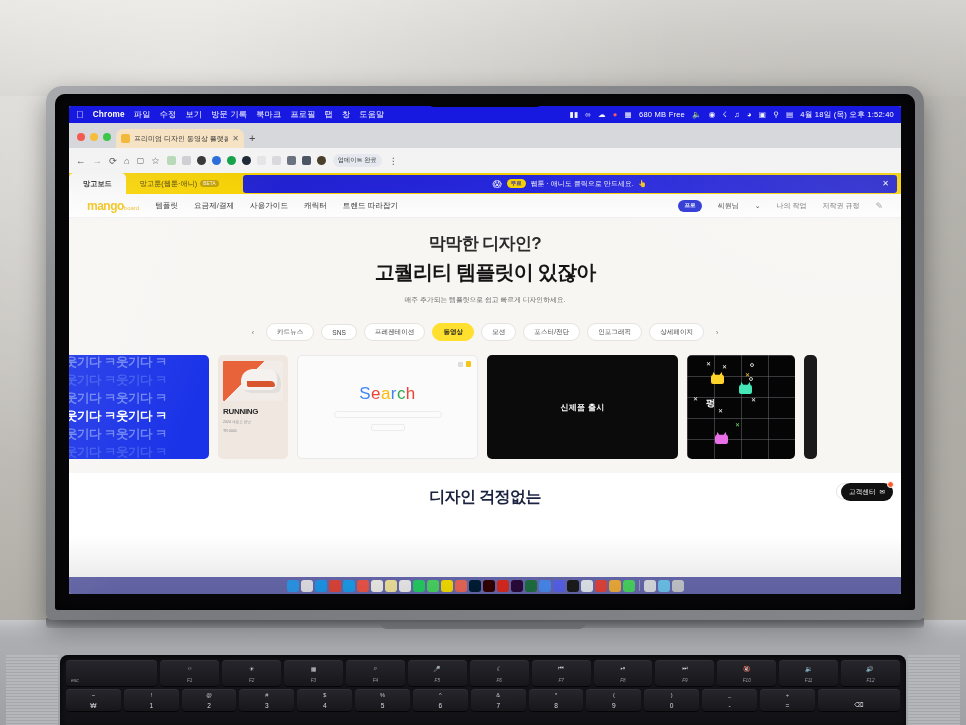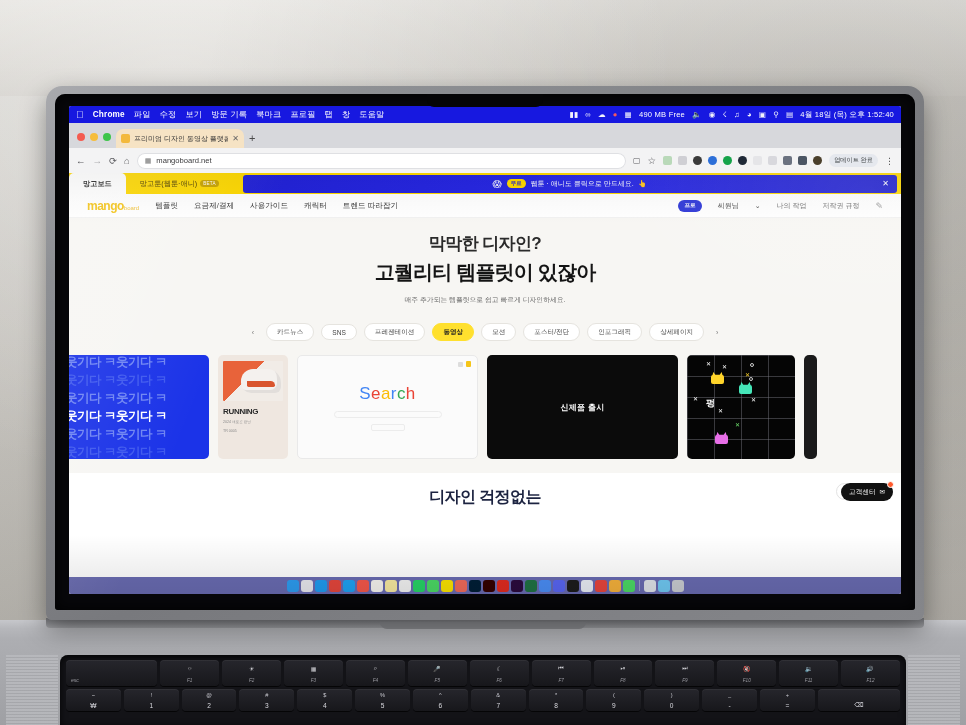--- a/index.html
+++ b/index.html
@@ -437,21 +437,21 @@
             <span>탭</span>
             <span>창</span>
             <span>도움말</span>
           </div>
           <div class="right">
             <span class="mb-ico">▮▮</span>
             <span class="mb-ico">∞</span>
             <span class="mb-ico">☁</span>
             <span class="mb-ico" style="color:#ff5b5b;">●</span>
             <span class="mb-ico">▦</span>
-            <span>490 MB Free</span>
+            <span>680 MB Free</span>
             <span class="mb-ico">🔈</span>
             <span class="mb-ico">◉</span>
             <span class="mb-ico">☇</span>
             <span class="mb-ico">♫</span>
             <span class="mb-ico">◕</span>
             <span class="mb-ico">▣</span>
             <span class="mb-ico">⚲</span>
             <span class="mb-ico">▤</span>
             <span>4월 18일 (목) 오후 1:52:40</span>
           </div>
@@ -469,24 +469,20 @@
             <span class="tab-close">✕</span>
           </div>
           <span id="newtab">+</span>
         </div>
 
         <div id="toolbar">
           <span class="nav-ico">←</span>
           <span class="nav-ico" style="opacity:.45;">→</span>
           <span class="nav-ico">⟳</span>
           <span class="nav-ico">⌂</span>
-          <div id="omnibox">
-            <span style="font-size:7px;color:#777;">▦</span>
-            <span>mangoboard.net</span>
-          </div>
           <span class="nav-ico" style="font-size:8px;">▢</span>
           <span class="nav-ico">☆</span>
           <div id="ext-icons">
             <span class="ext sq" style="background:#b9d9b9;"></span>
             <span class="ext sq" style="background:#cfcfd4;"></span>
             <span class="ext" style="background:#3a3a3a;"></span>
             <span class="ext" style="background:#2d6fd8;"></span>
             <span class="ext" style="background:#16a34a;"></span>
             <span class="ext" style="background:#1f2937;"></span>
             <span class="ext sq" style="background:#e5e5e8;"></span>

